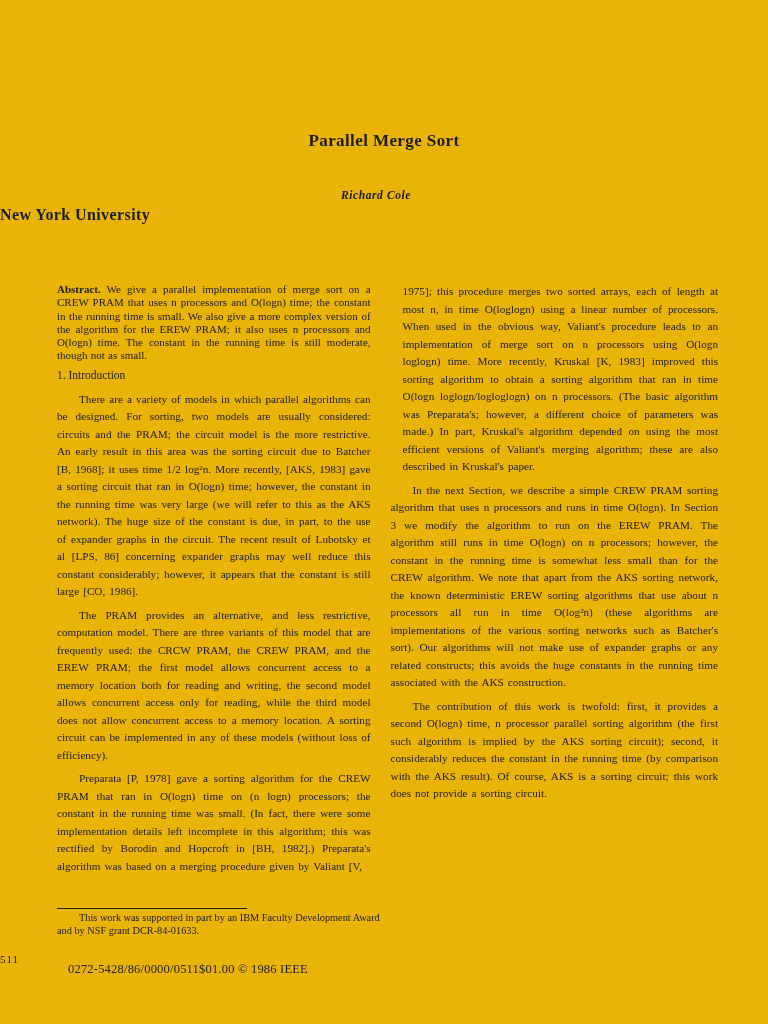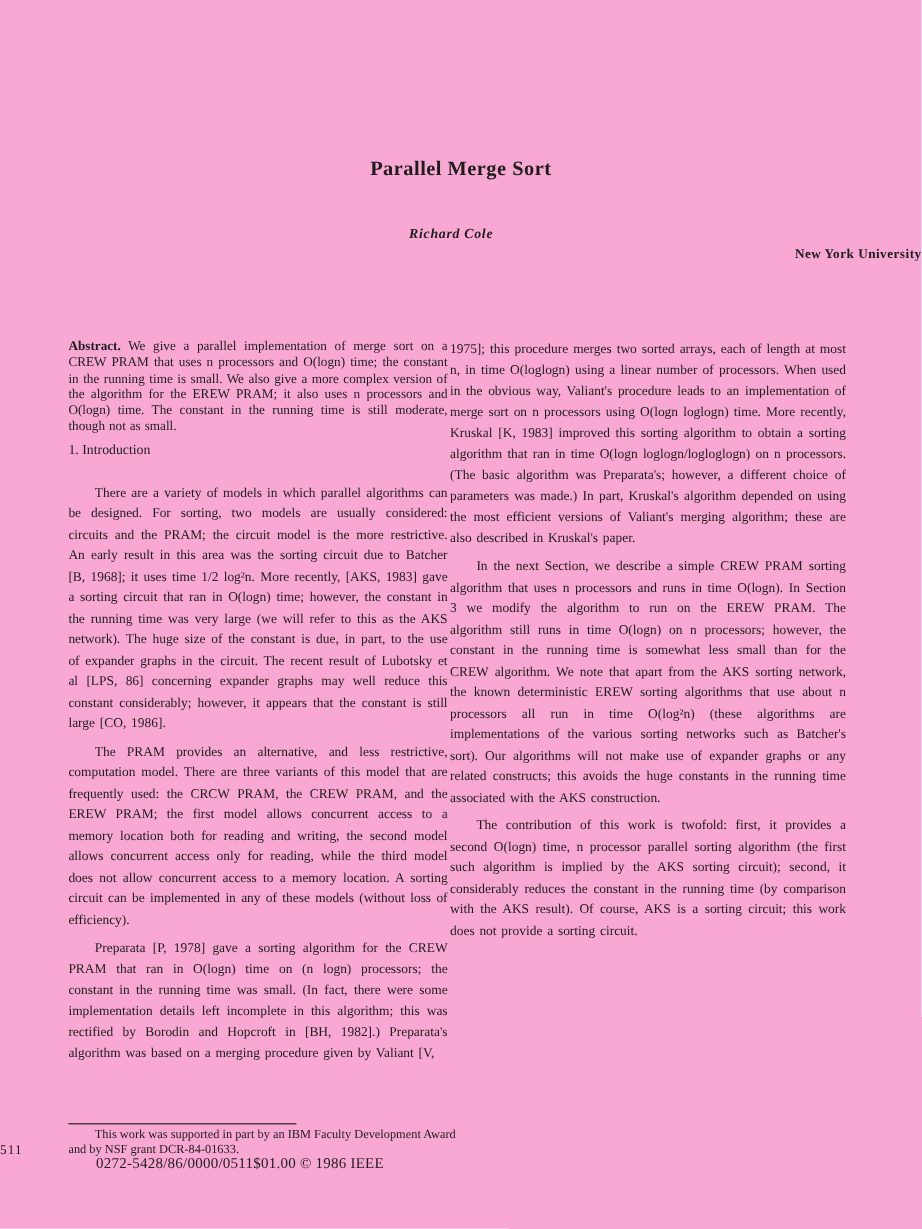--- a/index.html
+++ b/index.html
@@ -1,20 +1,20 @@
 <!DOCTYPE html>
 <html><head>
 <meta charset="utf-8">
 <style>
   html, body { margin: 0; padding: 0; background: #ffffff; }
   .page {
     position: relative;
     width: 768px;
     height: 1024px;
-    background: #f9a8d4;
+    background: #eab308;
     font-family: "Liberation Serif", serif;
     color: #1d1d1d;
     overflow: hidden;
   }
   .title {
     position: absolute;
     top: 131px; left: 0; right: 0;
     text-align: center;
     font-size: 17px;
     font-weight: bold;
@@ -25,32 +25,32 @@
     top: 189px; left: 0; right: 16px;
     text-align: center;
     font-size: 11.5px;
     font-weight: bold;
     font-style: italic;
     letter-spacing: 0.6px;
   }
   .affiliation {
     position: absolute;
     top: 206px; left: 0; right: 0;
-    text-align: right;
-    font-size: 11px;
+    text-align: left;
+    font-size: 16px;
     font-weight: bold;
     letter-spacing: 0.4px;
   }
   .columns {
     position: absolute;
     top: 283px;
     left: 57px;
     width: 661px;
     display: flex;
-    gap: 2px;
+    gap: 20px;
   }
   .col-left  { width: 316px; }
   .col-right { width: 330px; }
   .abstract {
     font-size: 11px;
     line-height: 13.3px;
     text-align: justify;
     word-spacing: 0.5px;
   }
   .abstract b { font-weight: bold; }
@@ -60,27 +60,27 @@
     font-weight: normal;
   }
   .body-par {
     margin: 0;
     font-size: 11.2px;
     line-height: 17.5px;
     text-align: justify;
     text-indent: 22px;
     word-spacing: 1.2px;
   }
-  .col-left .body-par:first-of-type { margin-top: 22px; }
+  .col-left .body-par:first-of-type { margin-top: 10px; }
   .body-par + .body-par { margin-top: 6px; }
-  .noindent { text-indent: 0; }
+  .noindent { text-indent: 0; margin-left: 12px; }
   .footnote {
     position: absolute;
     left: 57px;
-    top: 936px;
+    top: 908px;
     width: 327px;
   }
   .footnote-rule {
     width: 190px;
     height: 0;
     border-top: 1.5px solid #222;
     margin-bottom: 3px;
   }
   .footnote-text {
     font-size: 10.3px;
@@ -89,21 +89,21 @@
     text-align: left;
   }
   .page-number {
     position: absolute;
     top: 953px; left: 0; right: 0;
     font-size: 11px;
     letter-spacing: 1px;
   }
   .copyright {
     position: absolute;
-    left: 80px;
+    left: 68px;
     top: 962px;
     font-size: 12.5px;
     letter-spacing: 0.2px;
   }
 </style>
 </head>
 <body>
 
 <div class="page">
 

